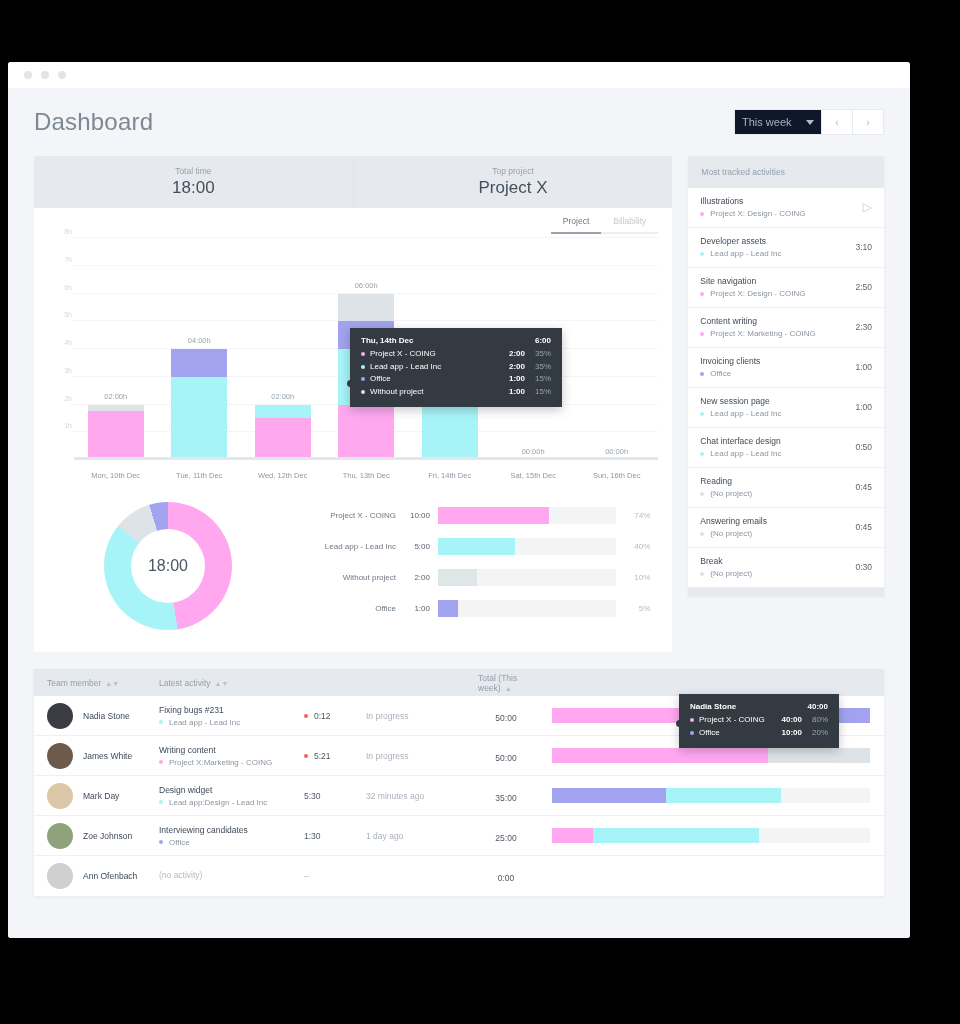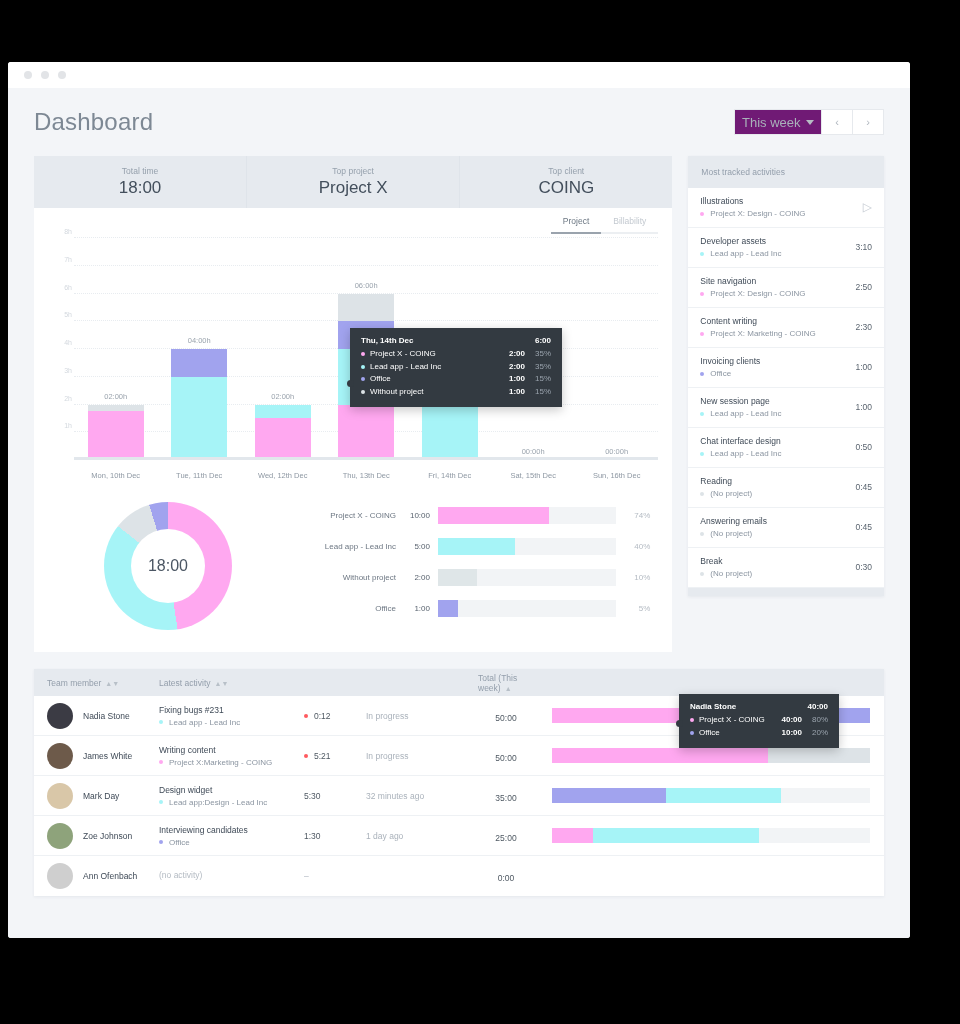--- a/index.html
+++ b/index.html
@@ -34,23 +34,23 @@
     overflow: hidden;
   }
   
   .page-header {
     display: flex; align-items: center; justify-content: space-between;
     height: 68px;
   }
   .page-title { font-size: 24px; color: #7d8894; font-weight: 400; letter-spacing: .2px; }
   .range-ctl { display: flex; }
   .range-select {
-    width: 88px; height: 26px; background: #701a75; border: 1px solid #e6e9ed;
+    width: 88px; height: 26px; background: #0f172a; border: 1px solid #e6e9ed;
     display: flex; align-items: center; justify-content: space-between;
-    padding: 0 7px; font-size: 13px; color: #a9b1ba; text-align: center;
+    padding: 0 7px; font-size: 11px; color: #a9b1ba; text-align: center;
   }
   .caret { width: 0; height: 0; border-left: 4px solid transparent; border-right: 4px solid transparent; border-top: 5px solid #b6bcc4; }
   .range-btn {
     width: 31px; height: 26px; background: #fff; border: 1px solid #e6e9ed; border-left: none;
     display: flex; align-items: center; justify-content: center;
     font-size: 11px; color: #b0b7bf;
   }
   
   .top-area { display: flex; gap: 16px; }
   .left-col { width: 646px; }
@@ -176,24 +176,20 @@
       <div class="left-col">
         <div class="summary" id="summary">
             <div class="summary-cell">
      <div class="summary-label">Total time</div>
      <div class="summary-value">18:00</div>
    </div>
             <div class="summary-cell">
      <div class="summary-label">Top project</div>
      <div class="summary-value">Project X</div>
    </div>
-            <div class="summary-cell">
-     <div class="summary-label">Top client</div>
-     <div class="summary-value">COING</div>
-   </div>
           </div>
         <div class="chart-card">
           <div class="tabs" id="tabs">
               <div class="tab active">Project</div>
               <div class="tab inactive">Billability</div>
             </div>
 
           <div class="barchart">
             <div class="yaxis" id="yaxis">
                 <div class="ytick" style="bottom:12.5%">1h</div>

